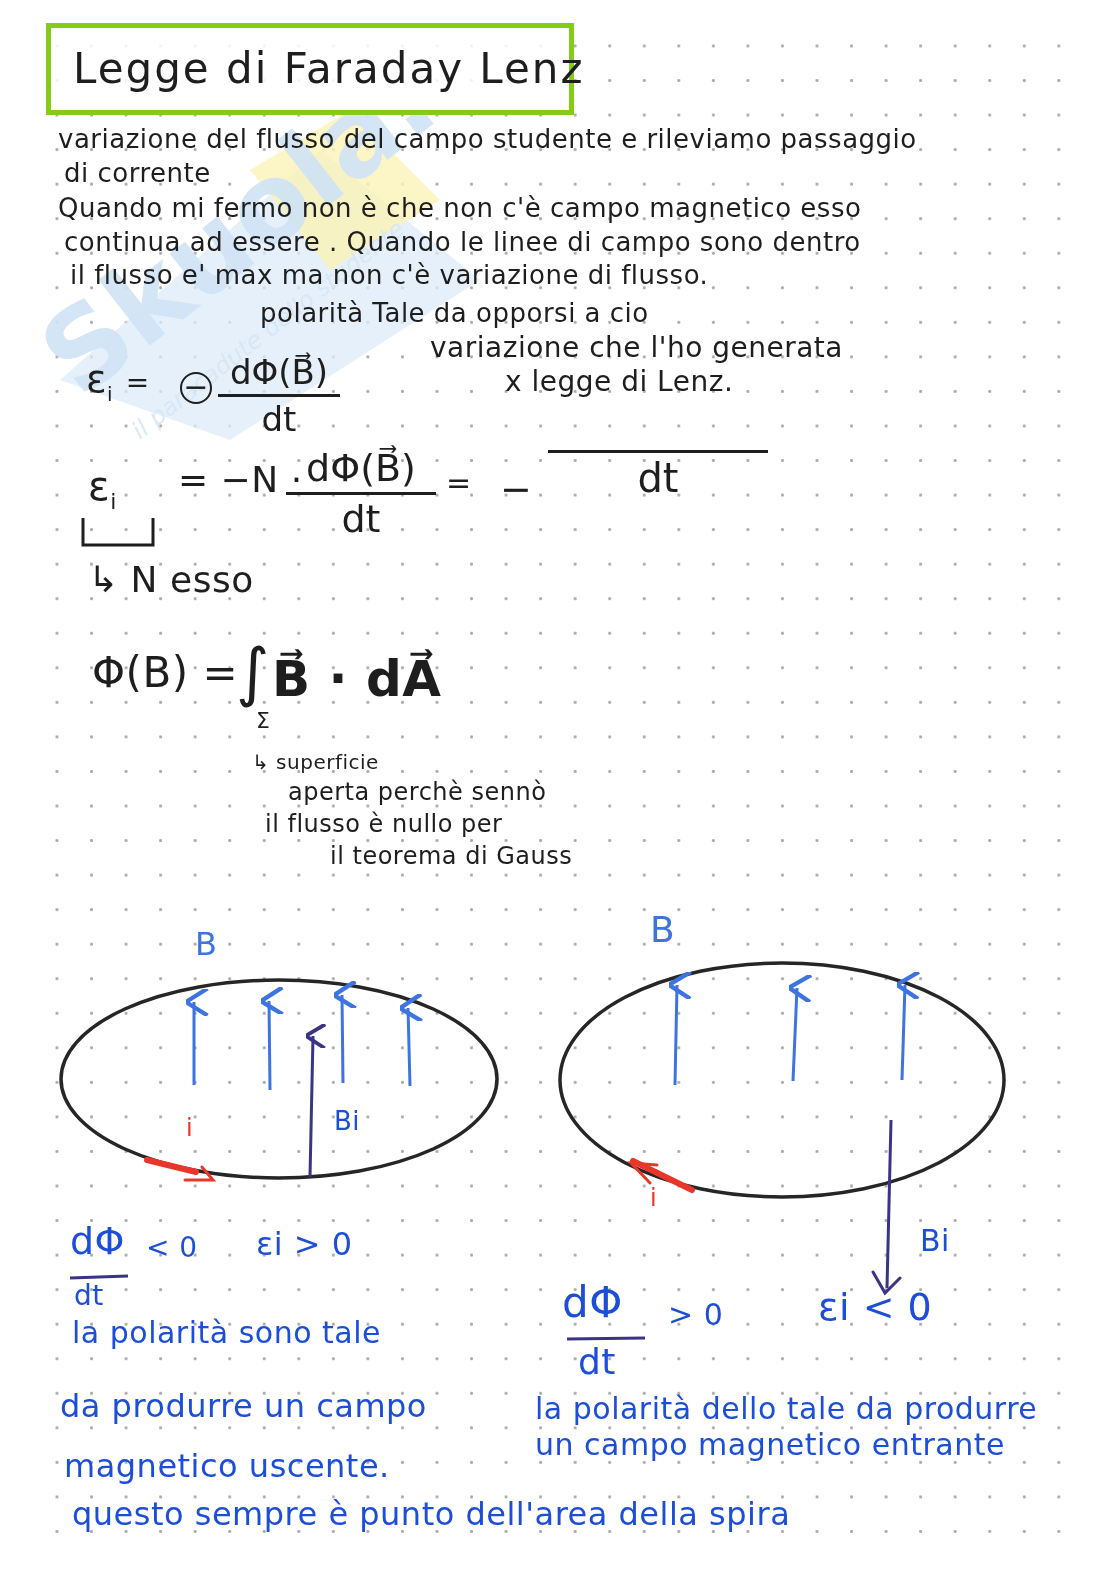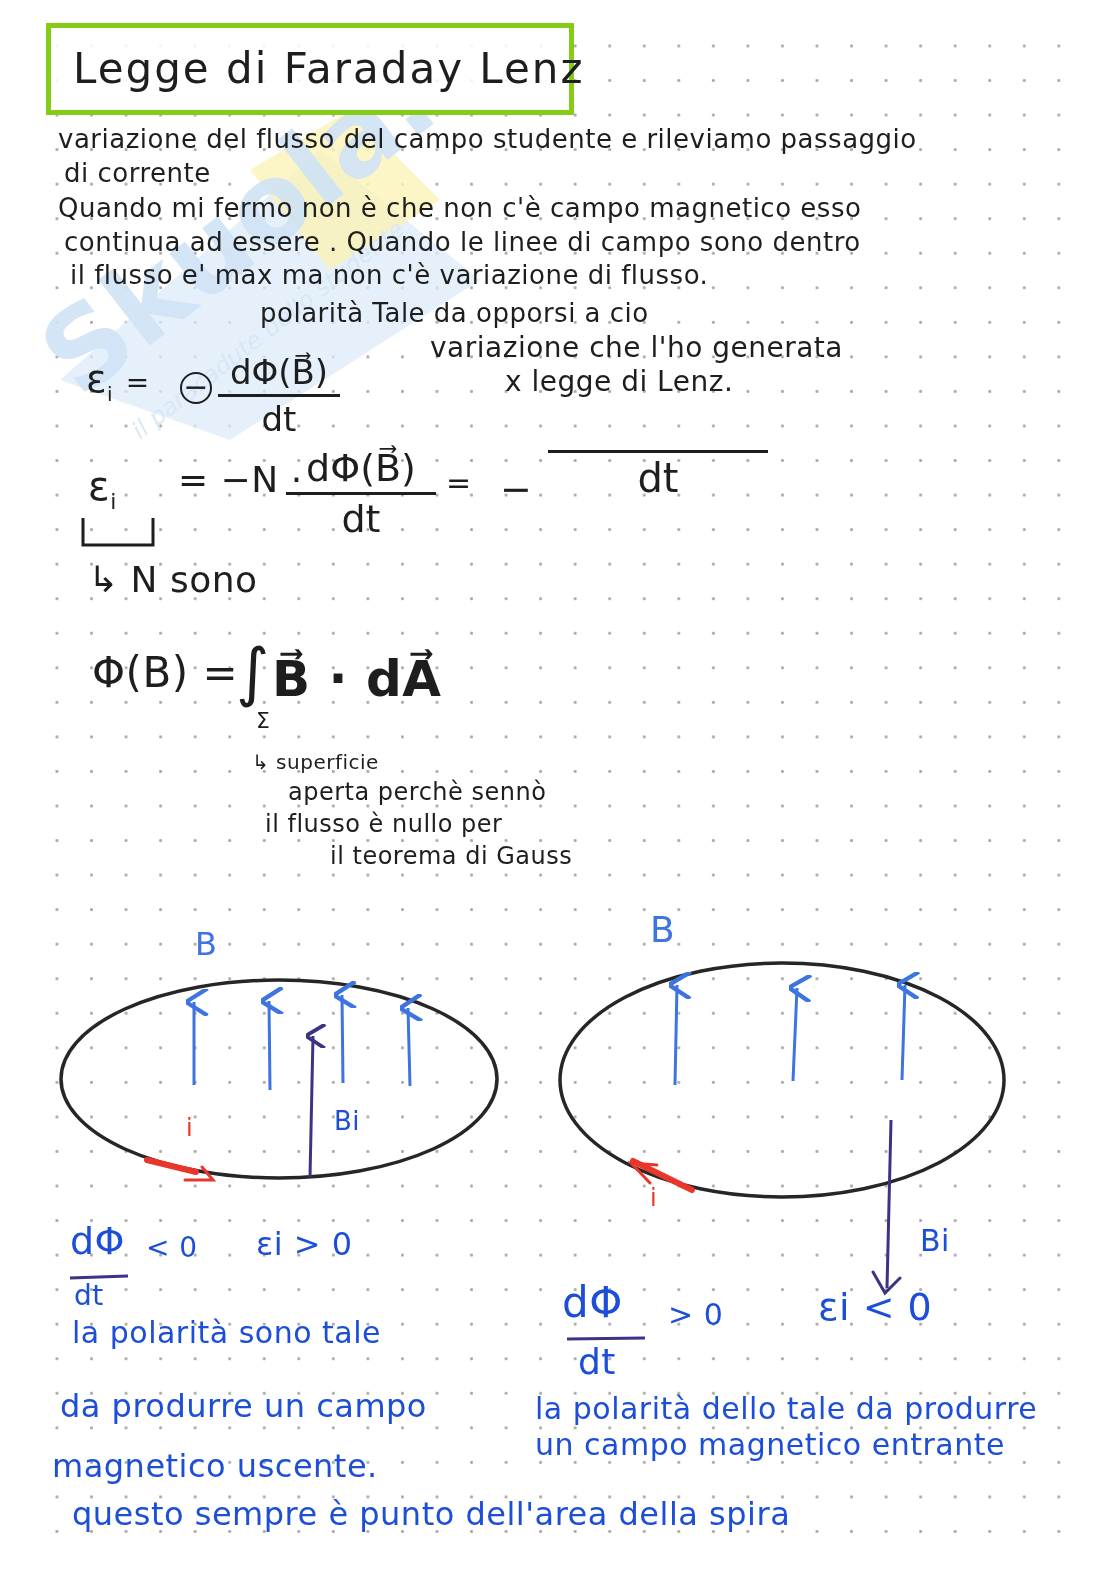--- a/index.html
+++ b/index.html
@@ -107,21 +107,21 @@
 </div>
 <div class="hw ink-black" style="left:446px; top:468px; font-size:30px;">=</div>
 <div class="hw ink-black" style="left:500px; top:470px; font-size:38px;">−</div>
 <div class="frac ink-black" style="left:548px; top:448px; font-size:40px; width:220px;">
   <span class="bar"></span>
   <span class="den">dt</span>
 </div>
 <svg class="diagram" width="1116" height="1579">
   <path d="M83 518 L83 545 L153 545 L153 518" fill="none" stroke="#1e1e1e" stroke-width="3"></path>
 </svg>
-<div class="hw ink-black" style="left:88px; top:562px; font-size:36px;">↳ N sono</div>
+<div class="hw ink-black" style="left:88px; top:562px; font-size:36px;">↳ N esso</div>
 
 <div class="hw ink-black" style="left:92px; top:652px; font-size:42px;">Φ(B) =</div>
 <div class="hw ink-black" style="left:236px; top:640px; font-size:64px;">∫</div>
 <div class="hw ink-black" style="left:256px; top:710px; font-size:22px;">Σ</div>
 <div class="hw ink-black" style="left:272px; top:654px; font-size:50px;font-weight:bold;">B⃗ · dA⃗</div>
 <div class="hw ink-black" style="left:252px; top:752px; font-size:20px;">↳ superficie</div>
 <div class="hw ink-black" style="left:288px; top:780px; font-size:24px;">aperta  perchè  sennò</div>
 <div class="hw ink-black" style="left:265px; top:812px; font-size:24px;">il flusso  è  nullo  per</div>
 <div class="hw ink-black" style="left:330px; top:844px; font-size:24px;">il teorema  di  Gauss</div>
 
@@ -168,21 +168,21 @@
 <div class="hw ink-blue" style="left:650px; top:912px; font-size:36px;">B</div>
 <div class="hw ink-purple" style="left:920px; top:1226px; font-size:30px;">Bi</div>
 <div class="hw ink-red" style="left:650px; top:1186px; font-size:24px;">i</div>
 
 <div class="hw ink-purple" style="left:70px; top:1222px; font-size:38px;">dΦ</div>
 <div class="hw ink-purple" style="left:74px; top:1282px; font-size:28px;">dt</div>
 <div class="hw ink-purple" style="left:146px; top:1234px; font-size:28px;">&lt; 0</div>
 <div class="hw ink-purple" style="left:256px; top:1228px; font-size:32px;">εi &gt; 0</div>
 <div class="hw ink-purple" style="left:72px; top:1318px; font-size:30px;">la polarità  sono  tale</div>
 <div class="hw ink-purple" style="left:60px; top:1390px; font-size:32px;">da  produrre  un campo</div>
-<div class="hw ink-purple" style="left:52px; top:1450px; font-size:32px;text-align:right;">magnetico  uscente.</div>
+<div class="hw ink-purple" style="left:64px; top:1450px; font-size:32px;text-align:right;">magnetico  uscente.</div>
 
 <div class="hw ink-purple" style="left:562px; top:1282px; font-size:42px;">dΦ</div>
 <div class="hw ink-purple" style="left:578px; top:1344px; font-size:36px;">dt</div>
 <div class="hw ink-purple" style="left:668px; top:1300px; font-size:30px;">&gt; 0</div>
 <div class="hw ink-purple" style="left:818px; top:1288px; font-size:38px;">εi &lt; 0</div>
 <div class="hw ink-purple" style="left:535px; top:1394px; font-size:30px;">la polarità  dello  tale  da  produrre</div>
 <div class="hw ink-purple" style="left:535px; top:1430px; font-size:30px;">un campo  magnetico  entrante</div>
 
 <div class="hw ink-purple" style="left:72px; top:1498px; font-size:32px;">questo sempre  è  punto  dell'area  della   spira</div>
 

